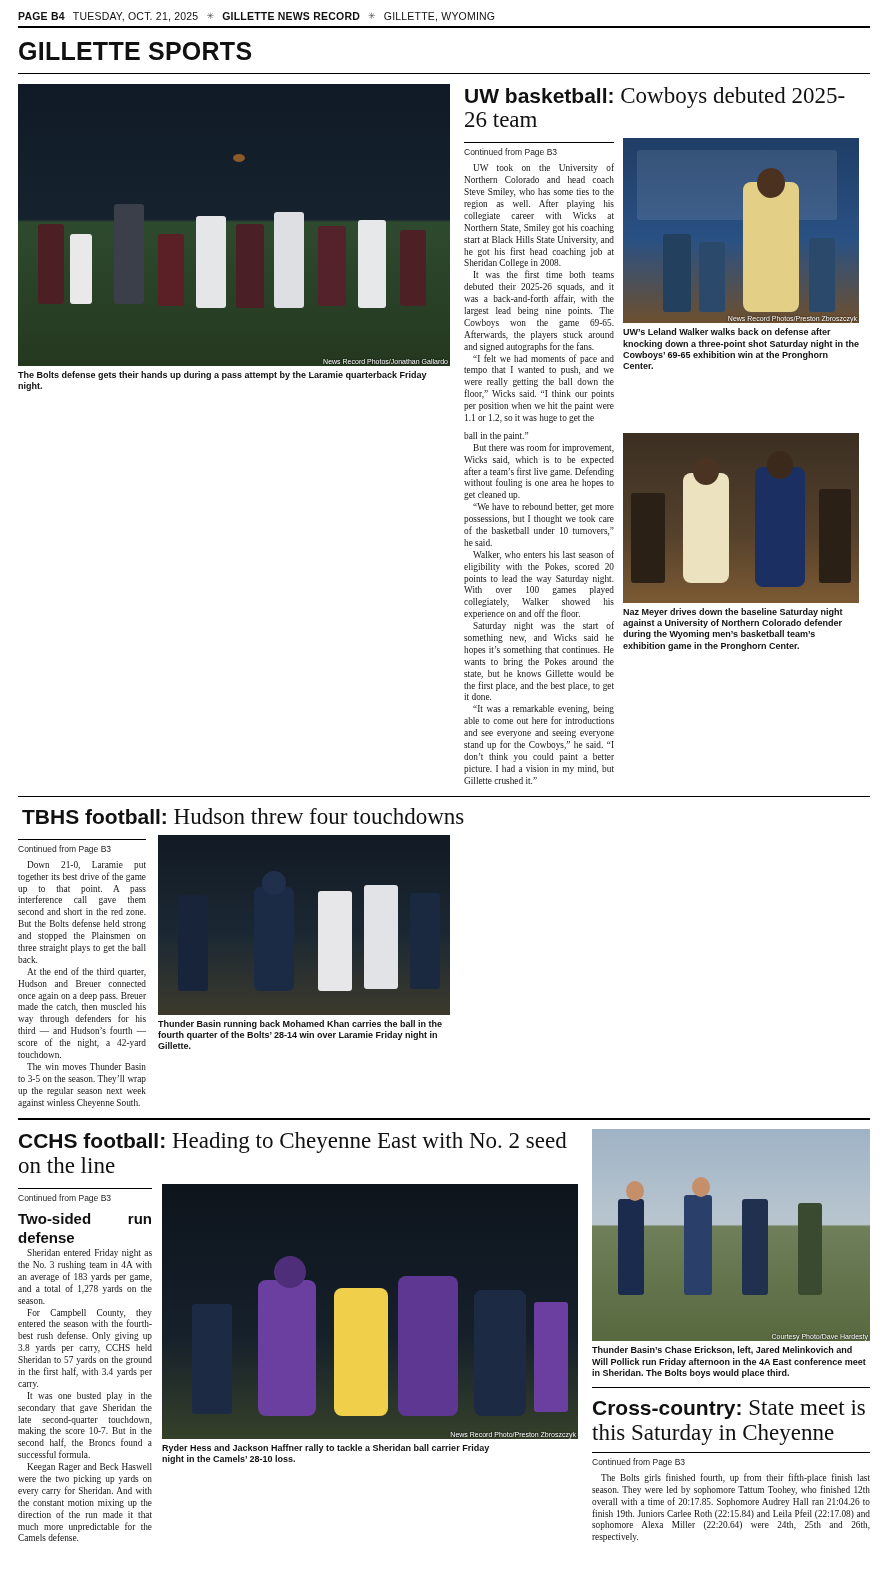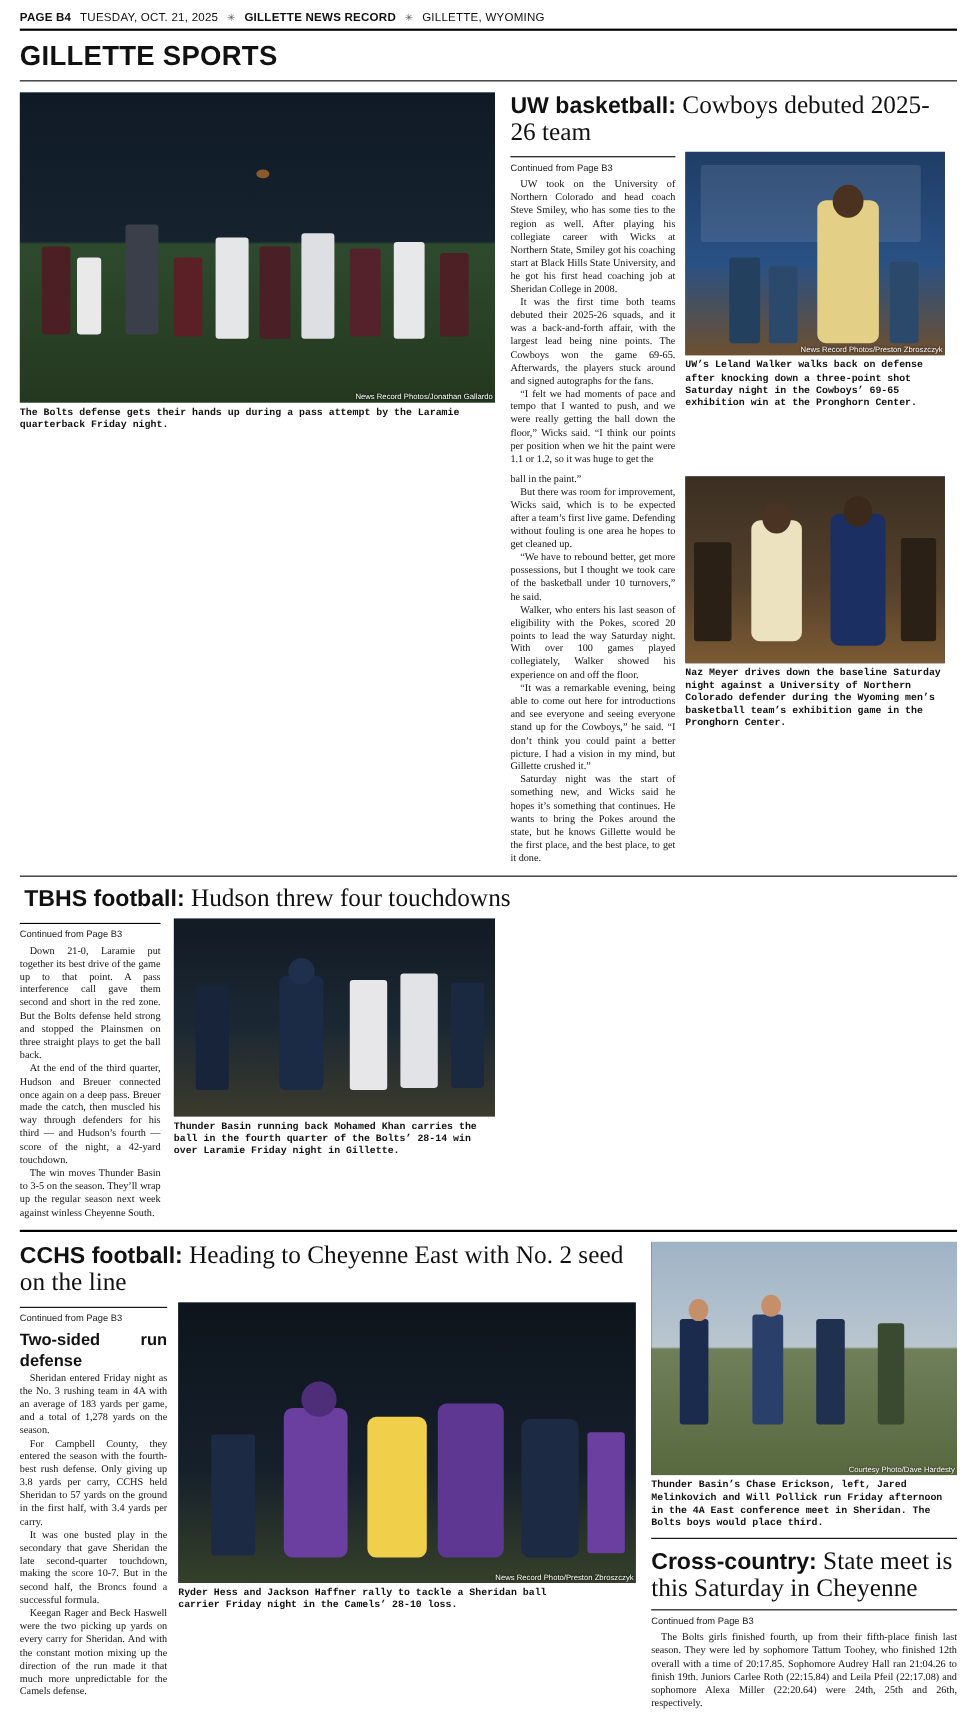--- a/index.html
+++ b/index.html
@@ -43,21 +43,21 @@
   }
 
   
   .photo{background:#2c3742; position:relative; overflow:hidden;}
   .photo .credit{
     position:absolute; right:2px; bottom:1px;
     font-family:"Liberation Sans", sans-serif;
     font-size:7px; color:#fff; text-shadow:0 0 2px #000;
   }
   .cap{
-    font-family:Liberation Mono, monospace;
+    font-family:Liberation Sans, sans-serif;
     font-weight:bold; font-size:9px; line-height:1.25;
     padding:4px 0 0 0;
   }
 
   
   .body{font-size:9.3px; line-height:1.28; text-align:justify; hyphens:auto;}
   .body p{margin:0; text-indent:9px;}
   .subhead{font-family:"Liberation Sans", sans-serif; font-weight:bold; font-size:15px; margin:4px 0 1px 0; text-indent:0;}
 
   
@@ -154,22 +154,22 @@
           </div>
         </div>
 
         <div class="uwflex" style="margin-top:6px;">
           <div class="uwcol">
             <div class="body">
               <p style="text-indent:0">ball in the paint.”</p>
               <p>But there was room for improvement, Wicks said, which is to be expected after a team’s first live game. Defending without fouling is one area he hopes to get cleaned up.</p>
               <p>“We have to rebound better, get more possessions, but I thought we took care of the basketball under 10 turnovers,” he said.</p>
               <p>Walker, who enters his last season of eligibility with the Pokes, scored 20 points to lead the way Saturday night. With over 100 games played collegiately, Walker showed his experience on and off the floor.</p>
+              <p>Saturday night was the start of something new, and Wicks said he hopes it’s something that continues. He wants to bring the Pokes around the state, but he knows Gillette would be the first place, and the best place, to get it done.</p>
               <p>“It was a remarkable evening, being able to come out here for introductions and see everyone and seeing everyone stand up for the Cowboys,” he said. “I don’t think you could paint a better picture. I had a vision in my mind, but Gillette crushed it.”</p>
-              <p>Saturday night was the start of something new, and Wicks said he hopes it’s something that continues. He wants to bring the Pokes around the state, but he knows Gillette would be the first place, and the best place, to get it done.</p>
             </div>
           </div>
           <div class="uwphoto">
             <div class="photo" style="width:236px;height:170px;margin-top:2px;">
               <div class="sky" style="background:linear-gradient(180deg,#3b2f22 0%,#55412c 60%,#7b5a33 100%);"></div>
               <div class="fig" style="left:60px;top:40px;width:46px;height:110px;background:#ece2c0;border-radius:8px;"></div>
               <div class="fig" style="left:70px;top:24px;width:26px;height:28px;background:#4a3322;border-radius:50%;"></div>
               <div class="fig" style="left:132px;top:34px;width:50px;height:120px;background:#1b2f63;border-radius:8px;"></div>
               <div class="fig" style="left:144px;top:18px;width:26px;height:28px;background:#3b2a1c;border-radius:50%;"></div>
               <div class="fig" style="left:8px;top:60px;width:34px;height:90px;background:#2a2016;"></div>

